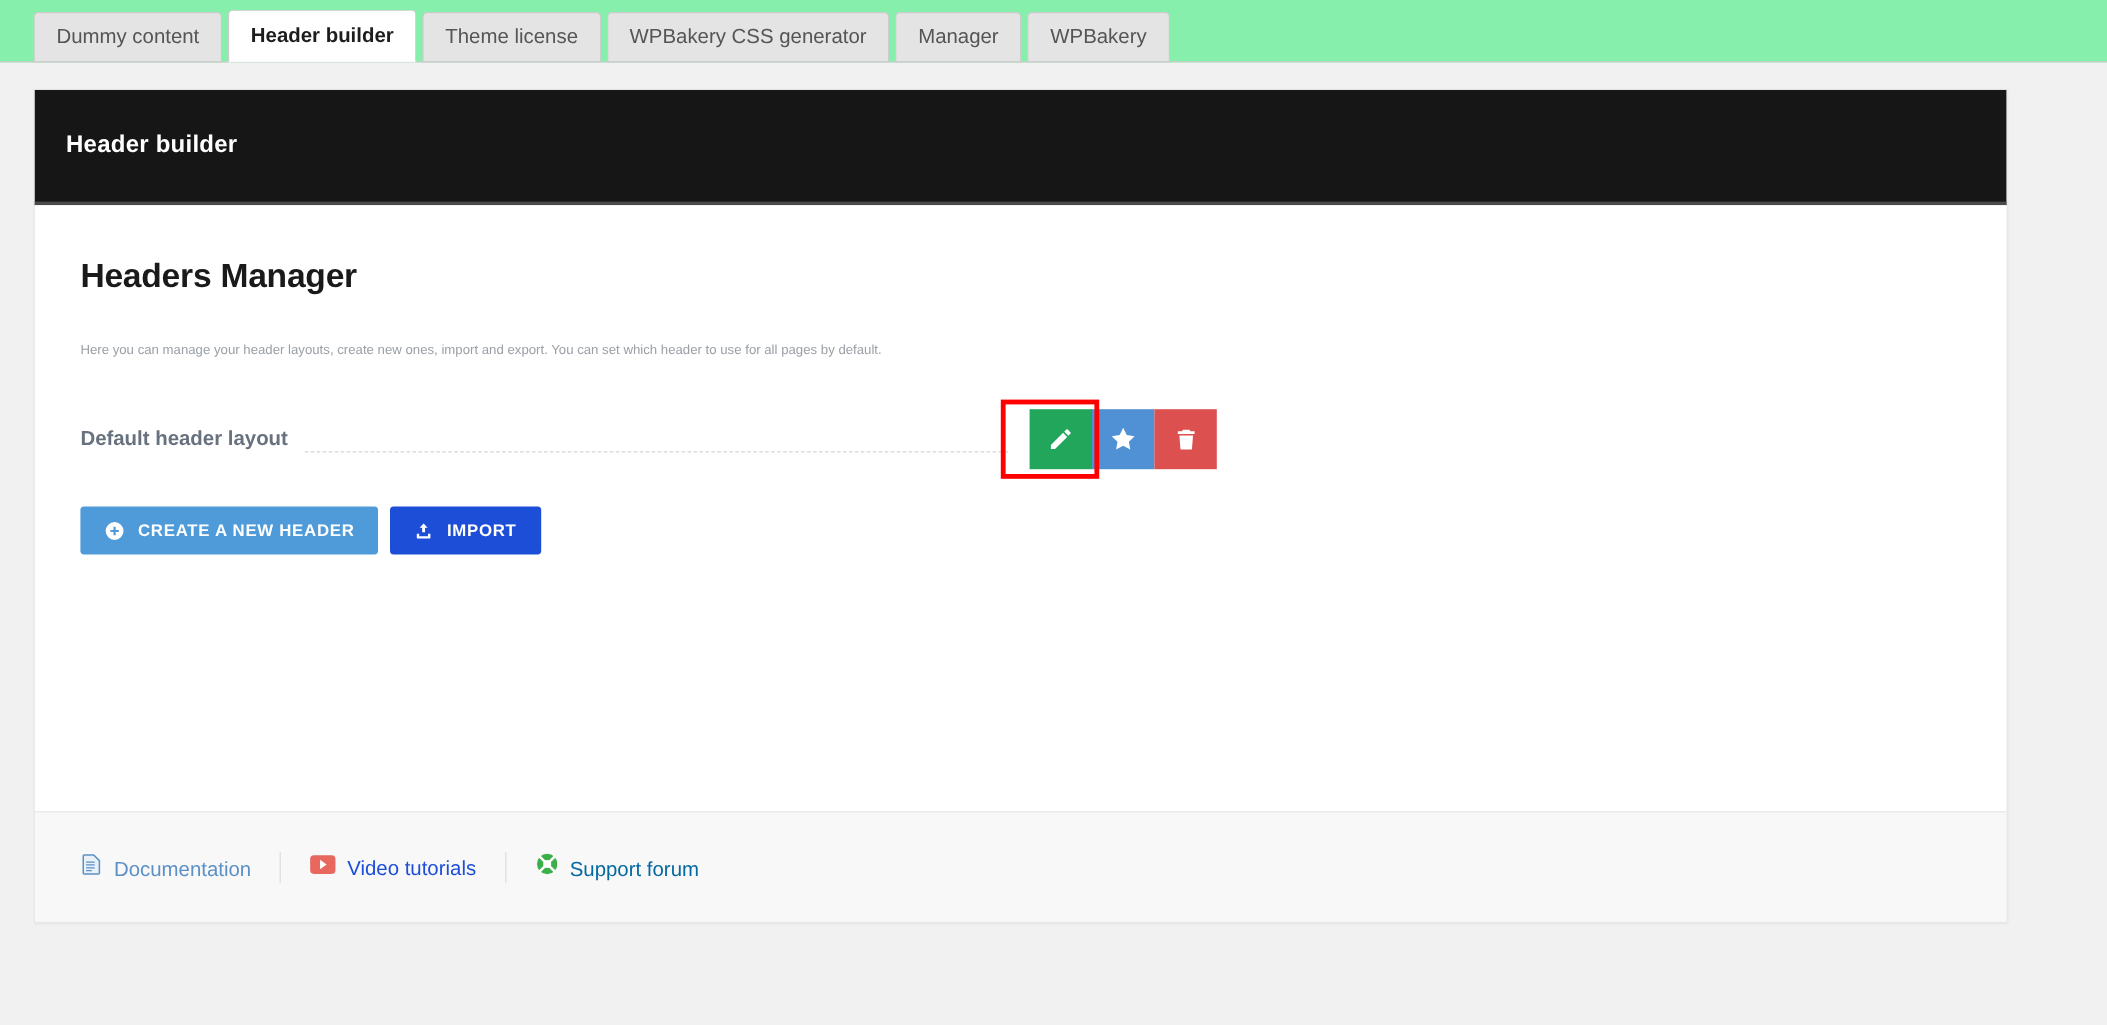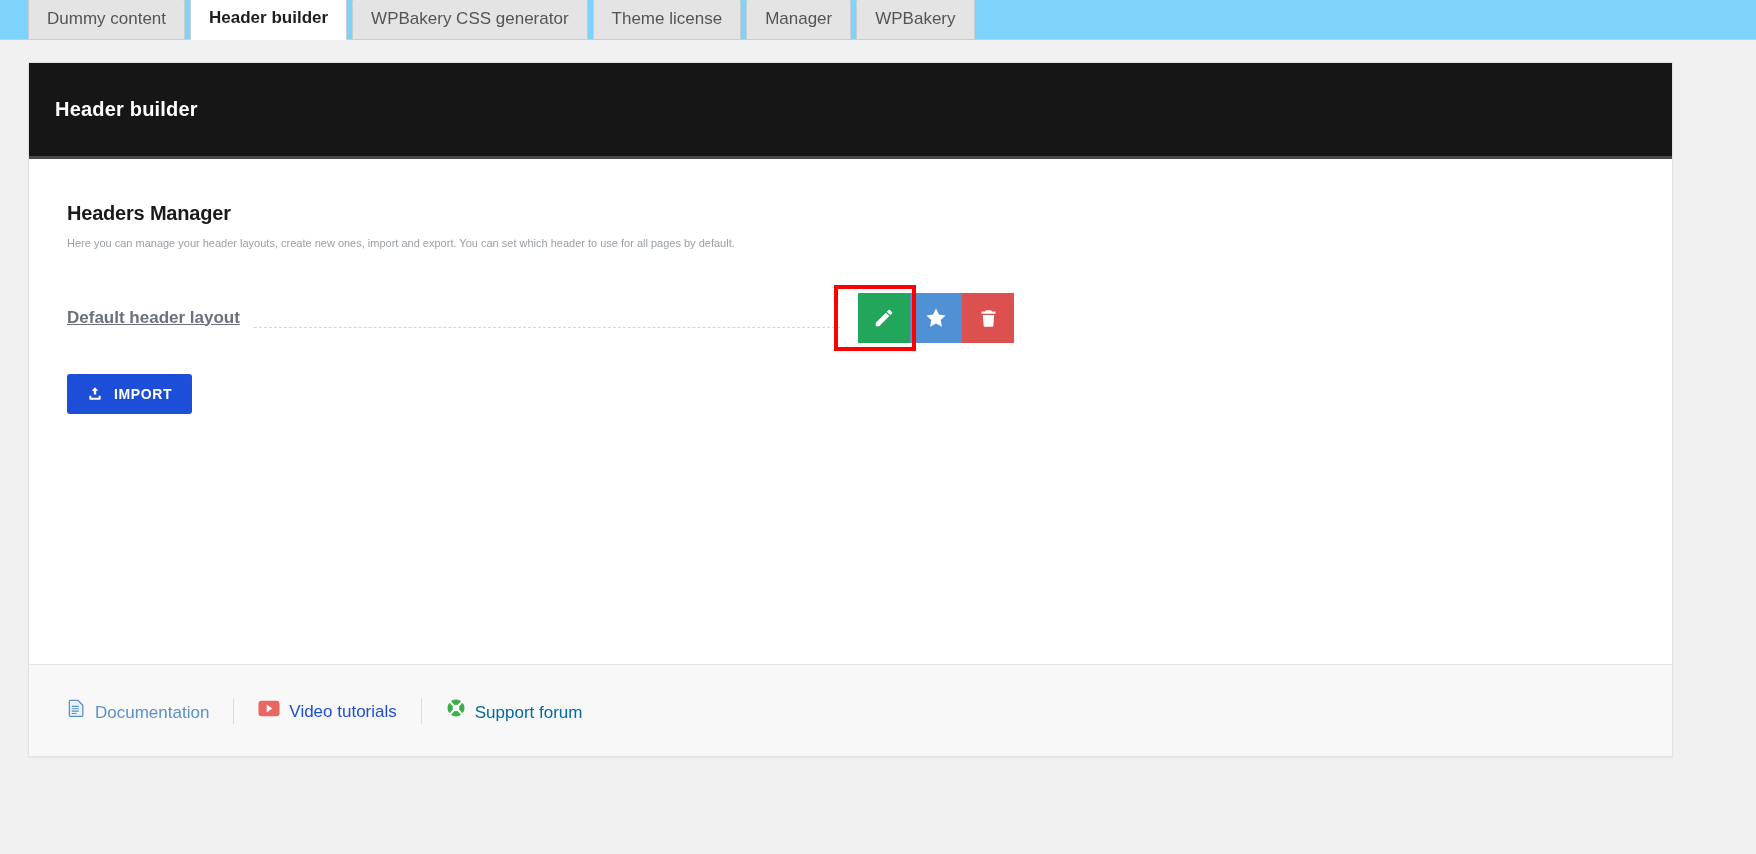--- a/index.html
+++ b/index.html
@@ -9,22 +9,22 @@
     width: 1756px;
     height: 854px;
     background: #f1f1f1;
     font-family: "Liberation Sans", sans-serif;
     -webkit-font-smoothing: antialiased;
   }
 
   
   .tabbar {
     position: relative;
-    height: 40px;
-    background: #7dd3fc;
+    height: 52px;
+    background: #86efac;
     padding-left: 28px;
     display: flex;
     align-items: flex-end;
   }
   .tabbar:after {
     content: "";
     position: absolute;
     left: 0; right: 0; bottom: 0;
     height: 1px;
     background: #ccc;
@@ -79,22 +79,22 @@
     letter-spacing: .2px;
   }
 
   .panel-body {
     padding: 42px 38px 0 38px;
     height: 505px;
     background: #fff;
   }
 
   h1.page-title {
-    margin: 0 0 10px 0;
-    font-size: 20px;
+    margin: 0 0 37px 0;
+    font-size: 28px;
     line-height: 1.2;
     font-weight: bold;
     color: #1a1a1a;
     letter-spacing: -.2px;
   }
   p.page-desc {
     margin: 0 0 38px 0;
     font-size: 11px;
     color: #9aa0a6;
     line-height: 1.5;
@@ -109,21 +109,20 @@
   }
   .header-row-name {
     font-size: 17px;
     font-weight: bold;
     color: #67727e;
     white-space: nowrap;
     padding-right: 14px;
     background: #fff;
     position: relative;
     z-index: 2;
-    text-decoration: underline;
   }
   .header-row-fill {
     flex: 1 1 auto;
     height: 1px;
     border-bottom: 1px dashed #d5d5d5;
     margin-top: 20px;
   }
   .header-row-actions {
     position: relative;
     z-index: 3;
@@ -208,22 +207,22 @@
   .link-doc     { color: #5b91c7; }
   .link-video   { color: #1d4ed8; }
   .link-support { color: #0369a1; }
 </style>
 </head>
 <body>
 
 <div class="tabbar">
   <div class="tab"><span>Dummy content</span></div>
   <div class="tab active"><span>Header builder</span></div>
+  <div class="tab"><span>Theme license</span></div>
   <div class="tab"><span>WPBakery CSS generator</span></div>
-  <div class="tab"><span>Theme license</span></div>
   <div class="tab"><span>Manager</span></div>
   <div class="tab"><span>WPBakery</span></div>
 </div>
 
 <div class="panel-wrap">
   <div class="panel">
 
     <div class="panel-head">
       <div class="panel-head-title">Header builder</div>
     </div>
@@ -261,20 +260,28 @@
                 <path d="M9 3h6l1 1.5h4V7H4V4.5h4L9 3zM5.5 8.5h13l-1 12.5a1 1 0 0 1-1 .9H7.5a1 1 0 0 1-1-.9l-1-12.5z"></path>
               </svg>
             </span>
           </button>
 
           <div class="highlight-box" style="left:-6px; top:-8px; width:82px; height:66px;"></div>
         </div>
       </div>
 
       <div class="btn-row">
+        <button class="btn btn-primary">
+          <span>
+            <svg width="17" height="17" viewBox="0 0 24 24" fill="#ffffff" aria-hidden="true">
+              <path d="M12 1.5A10.5 10.5 0 1 0 22.5 12 10.51 10.51 0 0 0 12 1.5zm5 11.8h-3.7V17h-2.6v-3.7H7v-2.6h3.7V7h2.6v3.7H17z"></path>
+            </svg>
+          </span>
+          <span>CREATE A NEW HEADER</span>
+        </button>
 
         <button class="btn btn-muted">
           <span>
             <svg width="16" height="17" viewBox="0 0 24 24" fill="#ffffff" aria-hidden="true">
               <path d="M12 2.5l5 5.5h-3.2v5.5h-3.6V8H7l5-5.5z"></path>
               <path d="M3.5 15.5h3v3h11v-3h3v4.8a1.2 1.2 0 0 1-1.2 1.2H4.7a1.2 1.2 0 0 1-1.2-1.2v-4.8z"></path>
             </svg>
           </span>
           <span>IMPORT</span>
         </button>

